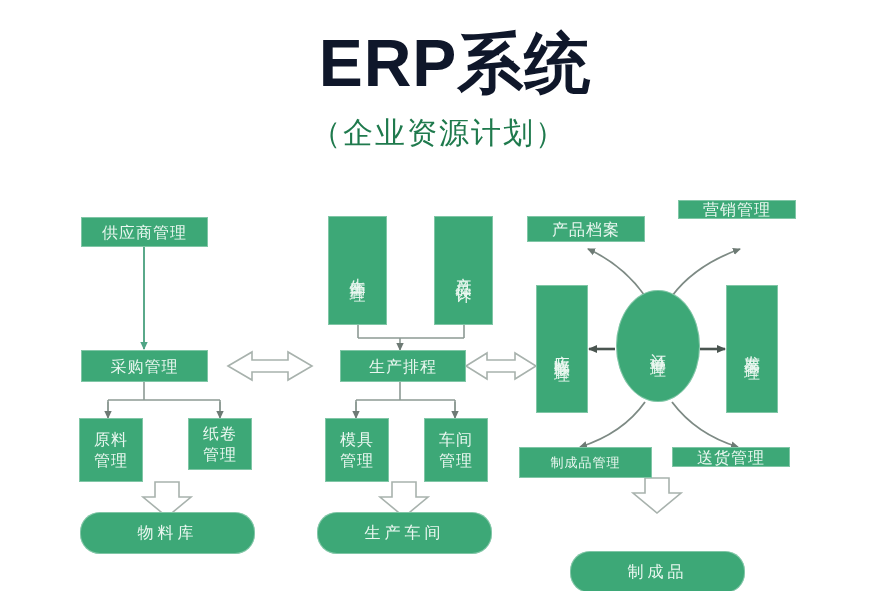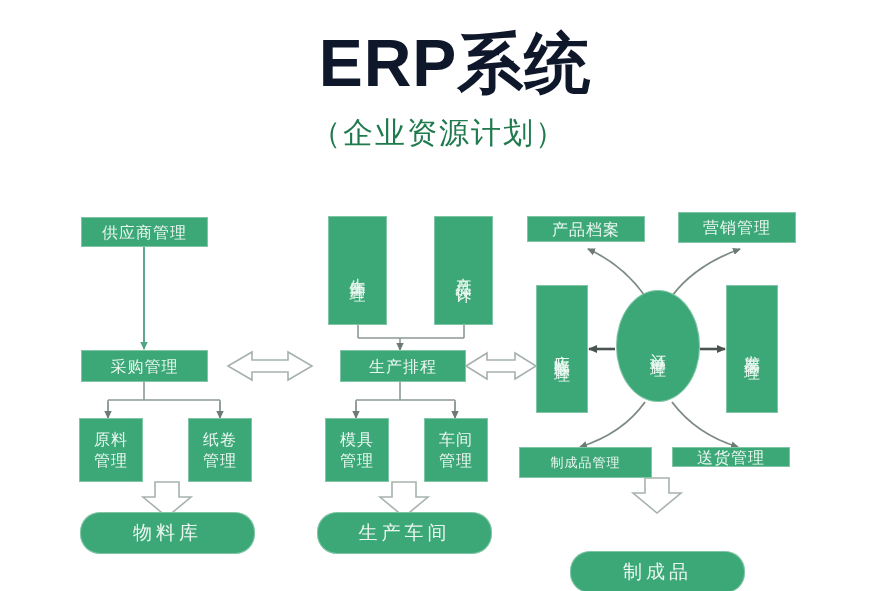--- a/index.html
+++ b/index.html
@@ -50,21 +50,21 @@
   }
   .node.h{font-size:16px;line-height:19px;}
   .node.v{
     writing-mode:vertical-rl;
     text-orientation:upright;
     font-size:16px;
     line-height:24px;
     letter-spacing:3px;
   }
   .node.two{font-size:16px;line-height:21px;white-space:pre-line;}
-  .node.round{border-radius:20px;font-size:19px;letter-spacing:4px;}
+  .node.round{border-radius:20px;font-size:16px;letter-spacing:4px;}
   .node.ellipse{border-radius:50%;}
 </style>
 </head>
 <body>
 
 <div id="canvas">
 
   <div class="title">ERP系统</div>
   <div class="subtitle">（企业资源计划）</div>
 
@@ -111,42 +111,42 @@
     <path d="M645,478 L645,493 L633,493 L657,513 L681,493 L669,493 L669,478 z" fill="#ffffff" stroke="#a8b2ad" stroke-width="1.6"></path>
   </svg>
 
   <div class="node h" style="left:81px;top:217px;width:127px;height:30px;">供应商管理</div>
 
   <div class="node h" style="left:81px;top:350px;width:127px;height:32px;">采购管理</div>
 
   <div class="node two" style="left:79px;top:418px;width:64px;height:64px;">原料
 管理</div>
 
-  <div class="node two" style="left:188px;top:418px;width:64px;height:64px;">纸卷
+  <div class="node two" style="left:188px;top:418px;width:64px;height:52px;">纸卷
 管理</div>
 
   <div class="node round" style="left:80px;top:512px;width:175px;height:42px;">物料库</div>
 
   <div class="node v" style="left:328px;top:216px;width:59px;height:109px;">生产管理</div>
 
   <div class="node v" style="left:434px;top:216px;width:59px;height:109px;">产品设计</div>
 
   <div class="node h" style="left:340px;top:350px;width:126px;height:32px;">生产排程</div>
 
   <div class="node two" style="left:325px;top:418px;width:64px;height:64px;">模具
 管理</div>
 
   <div class="node two" style="left:424px;top:418px;width:64px;height:64px;">车间
 管理</div>
 
   <div class="node round" style="left:317px;top:512px;width:175px;height:42px;">生产车间</div>
 
   <div class="node h" style="left:527px;top:216px;width:118px;height:26px;">产品档案</div>
 
-  <div class="node h" style="left:678px;top:212px;width:118px;height:31px;">营销管理</div>
+  <div class="node h" style="left:678px;top:200px;width:118px;height:19px;">营销管理</div>
 
   <div class="node v" style="left:536px;top:285px;width:52px;height:128px;">应收款管理</div>
 
   <div class="node ellipse" style="left:616px;top:290px;width:84px;height:112px;
               writing-mode:vertical-rl;text-orientation:upright;
               font-size:16px;line-height:24px;letter-spacing:3px;">订单管理</div>
 
   <div class="node v" style="left:726px;top:285px;width:52px;height:128px;">发票管理</div>
 
   <div class="node h" style="left:519px;top:447px;width:133px;height:31px;font-size:13px;">制成品管理</div>

